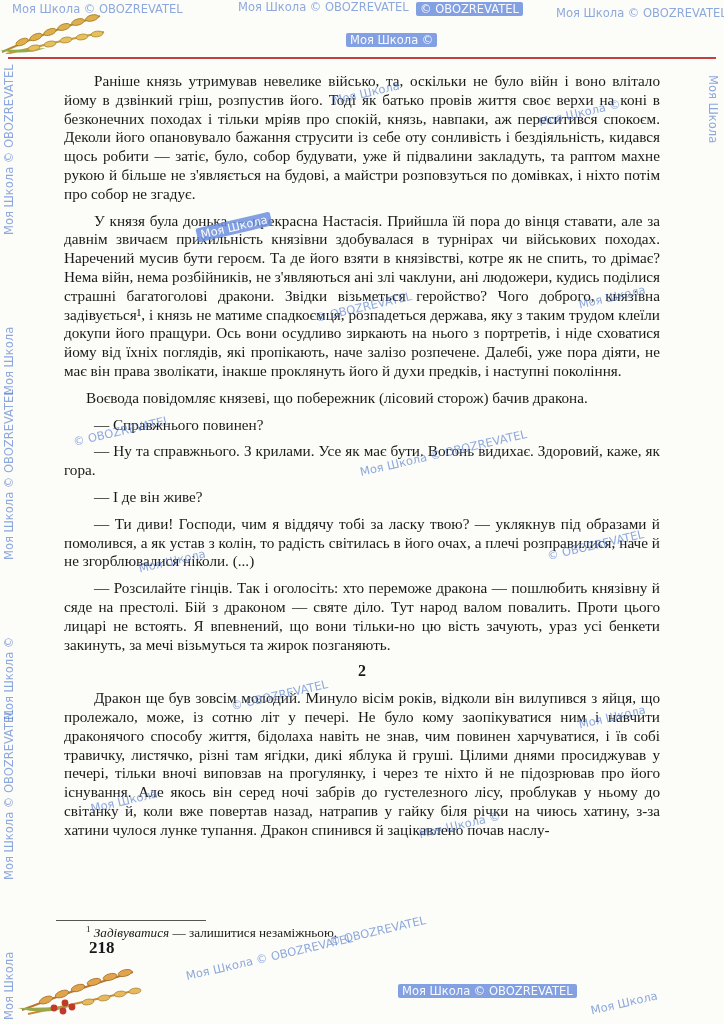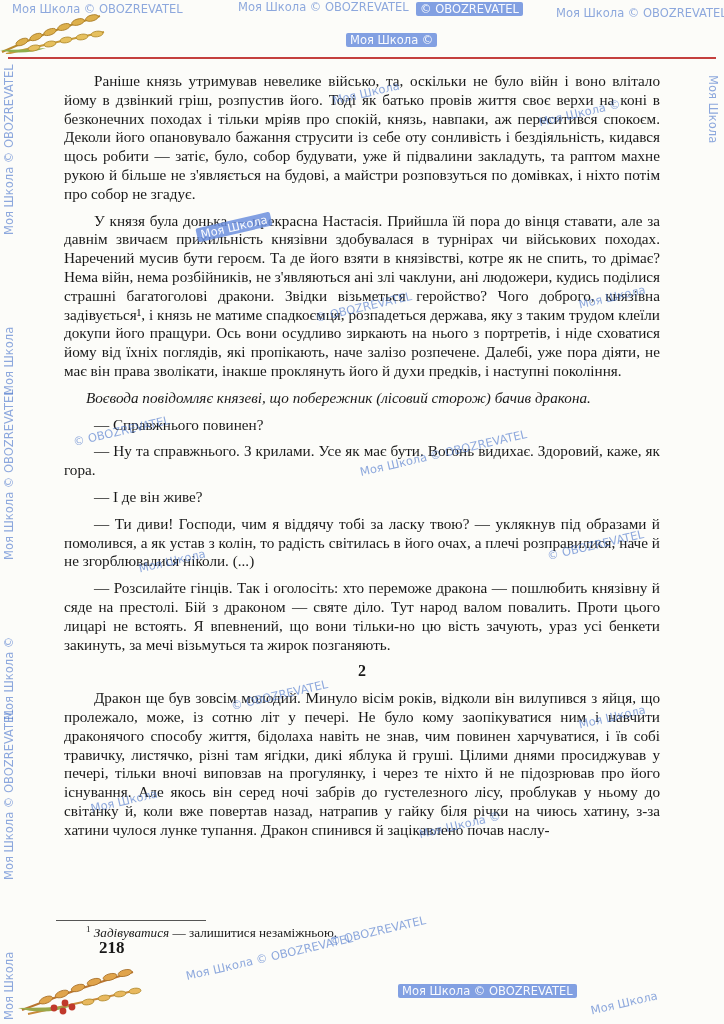--- a/index.html
+++ b/index.html
@@ -16,35 +16,35 @@
   .header-rule {
     position:absolute; top:57px; left:8px; right:8px; height:2px;
     background:#c4403e;
   }
   
   .body-text {
     position:absolute; top:64px; left:56px; width:612px;
     font-size:15.2px; line-height:18.8px; text-align:justify;
   }
   .body-text p { margin:8px; text-indent:30px; }
-  .body-text p.note { font-style:italic; margin:3px 0; }
+  .body-text p.note { margin:3px 0; }
   .body-text p.section-num {
     text-align:center; text-indent:0; font-weight:bold; margin:3px 0; font-size:16px;
   }
   
   .footnote {
     position:absolute; left:56px; top:920px; width:612px; font-size:13.2px;
   }
   .footnote .fn-rule { display:block; width:150px; border-top:1px solid #555; margin:0 0 3px 0; }
   .footnote .fn-line { padding-left:30px; }
   .footnote i { font-style:italic; }
   .footnote sup { font-size:9px; }
   
   .page-number {
-    position:absolute; left:99px; top:938px; font-weight:bold; font-size:17px; z-index:6;
+    position:absolute; left:89px; top:938px; font-weight:bold; font-size:17px; z-index:6;
   }
   
   .deco-top { position:absolute; left:0; top:0; z-index:2; }
   .deco-bottom { position:absolute; left:18px; top:950px; z-index:2; }
   
   .wm {
     position:absolute; z-index:5; pointer-events:none; white-space:nowrap;
     font-family:"DejaVu Sans", sans-serif; font-size:11.5px;
     color:rgba(72,116,204,0.62);
   }

